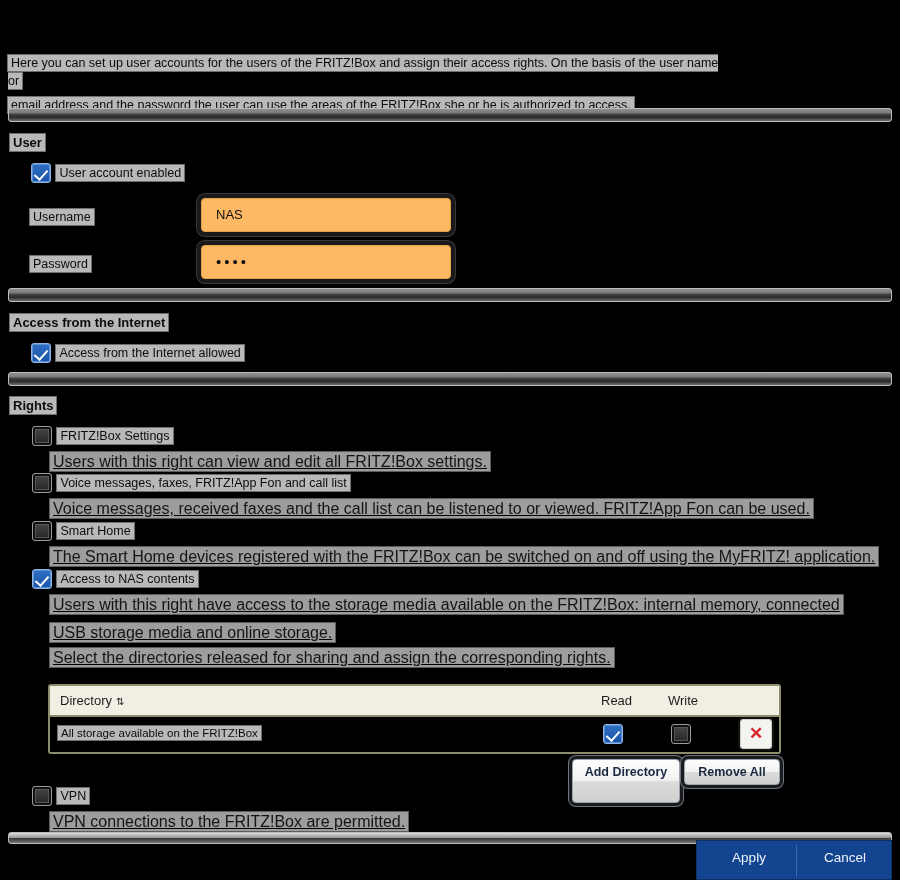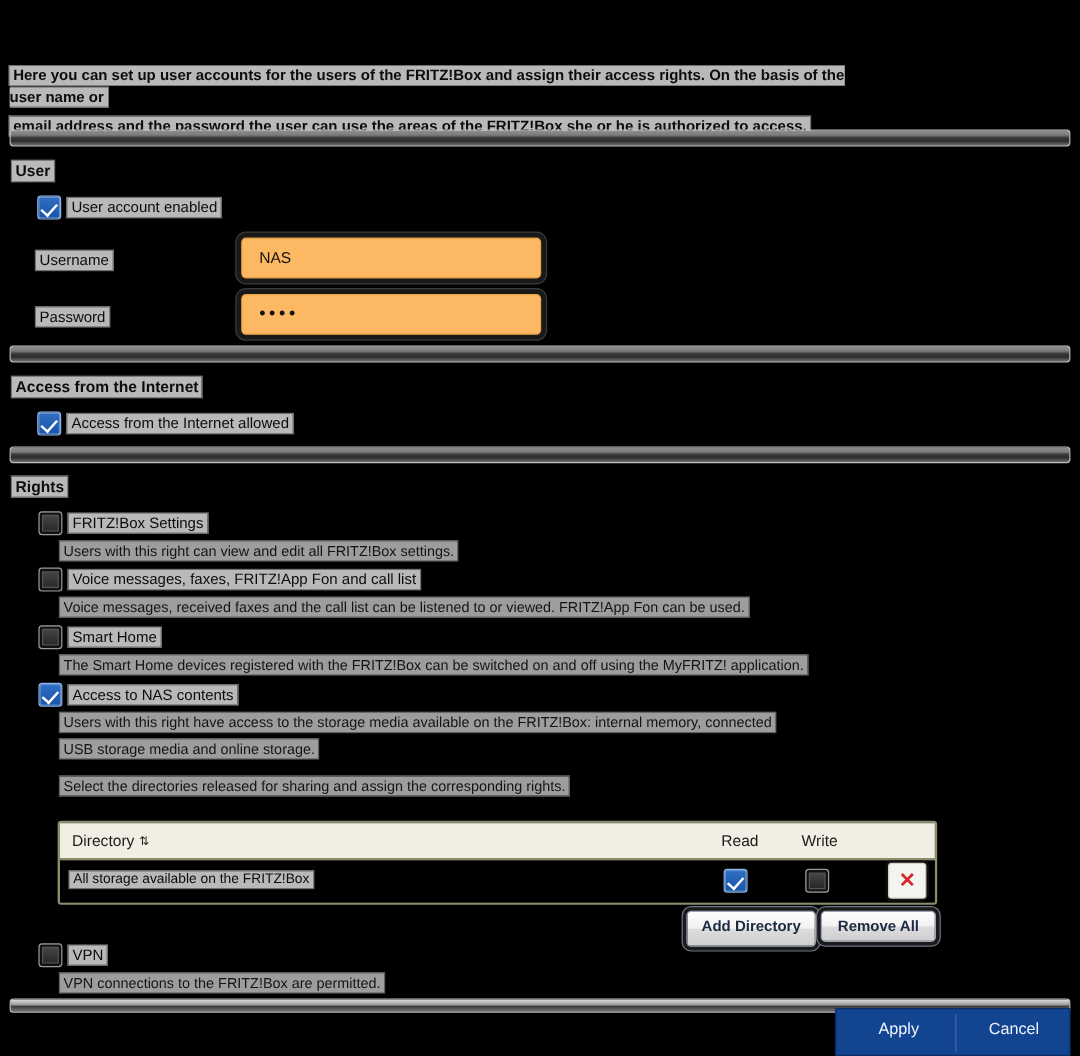--- a/index.html
+++ b/index.html
@@ -51,21 +51,20 @@
     box-shadow: 0 0 0 1px #5d5d5d;
     display: inline;
     line-height: 1.5;
   }
 
   
   .intro {
     position: absolute; left: 8px; top: 54px;
     width: 716px;
     font-size: 12.5px;
-    font-weight: bold;
   }
   .intro .line { display: block; margin-bottom: 6px; }
 
   
   .sep {
     position: absolute; left: 8px;
     width: 884px; height: 14px;
     background: linear-gradient(to bottom,#8e8e8e 0%,#7b7b7b 30%,#3b3b3b 48%,#2c2c2c 70%,#6e6e6e 100%);
     border: 1px solid #bdbdbd;
     border-radius: 3px;
@@ -119,21 +118,21 @@
     border-radius: 4px;
     box-shadow: 0 0 0 4px #191919, 0 0 0 5px #3a3a3a;
     color: #111; font-size: 13px;
     padding: 0 14px;
     line-height: 32px;
     font-family: "Liberation Sans", sans-serif;
   }
   .finput.pw { letter-spacing: 3px; font-size: 15px; }
 
   
-  .desc { position: absolute; font-size: 12px; }
+  .desc { position: absolute; font-size: 16px; text-decoration: underline; }
   .desc .line { display: block; margin-bottom: 4px; }
 
   
   .dirtable {
     position: absolute; left: 48px; top: 684px;
     width: 733px; height: 70px;
     background: #0a0a0a;
     border: 2px solid #8d8d6e;
     border-radius: 3px;
   }
@@ -299,21 +298,21 @@
     <div class="dt-row">
       <div class="cell-name">
         <span class="hl">All storage available on the FRITZ!Box</span>
       </div>
       <span class="cb on cb-read"></span>
       <span class="cb off cb-write"></span>
       <div class="del-btn">✕</div>
     </div>
   </div>
 
-  <div class="btn3d" style="left:572px; top:759px; width:108px; height:30px; line-height:24px;">Add Directory</div>
+  <div class="btn3d" style="left:572px; top:759px; width:108px; height:44px; line-height:24px;">Add Directory</div>
   <div class="btn3d" style="left:684px; top:759px; width:96px; height:26px; line-height:24px;">Remove All</div>
 
   <div class="cb-row" style="left:32px; top:786px">
     <span class="cb off"></span>
     <span class="lbl"><span class="hl">VPN</span></span>
   </div>
   <div class="desc" style="left:50px; top:810px">
     <span class="line"><span class="hl-dim">VPN connections to the FRITZ!Box are permitted.</span></span>
   </div>
 

